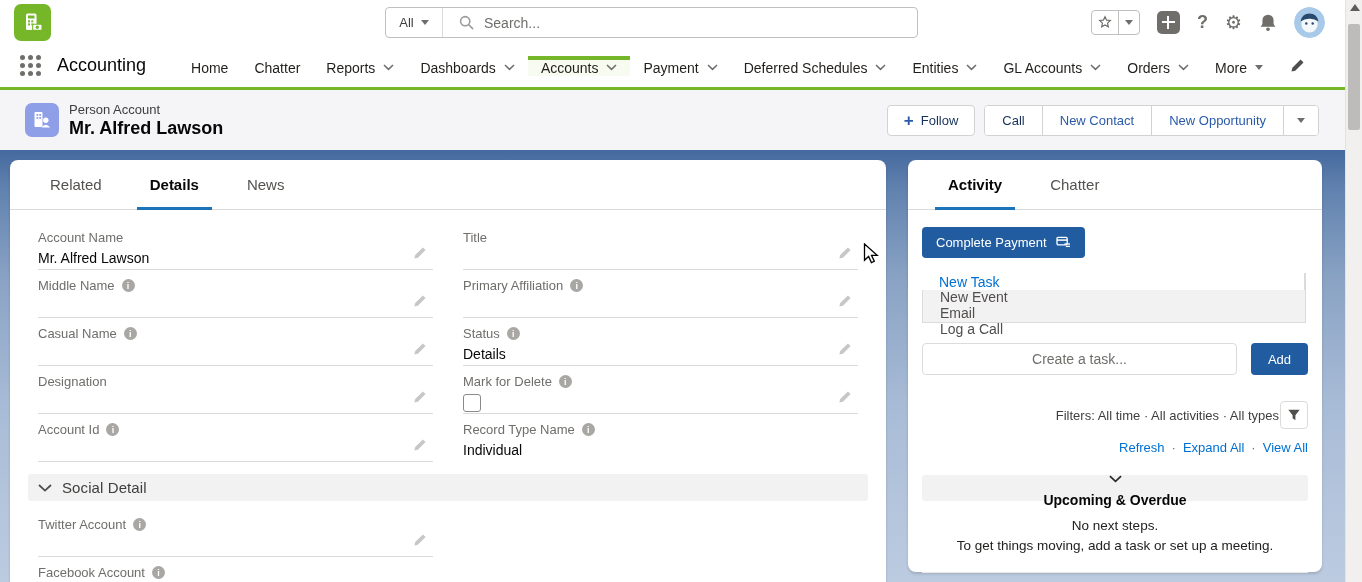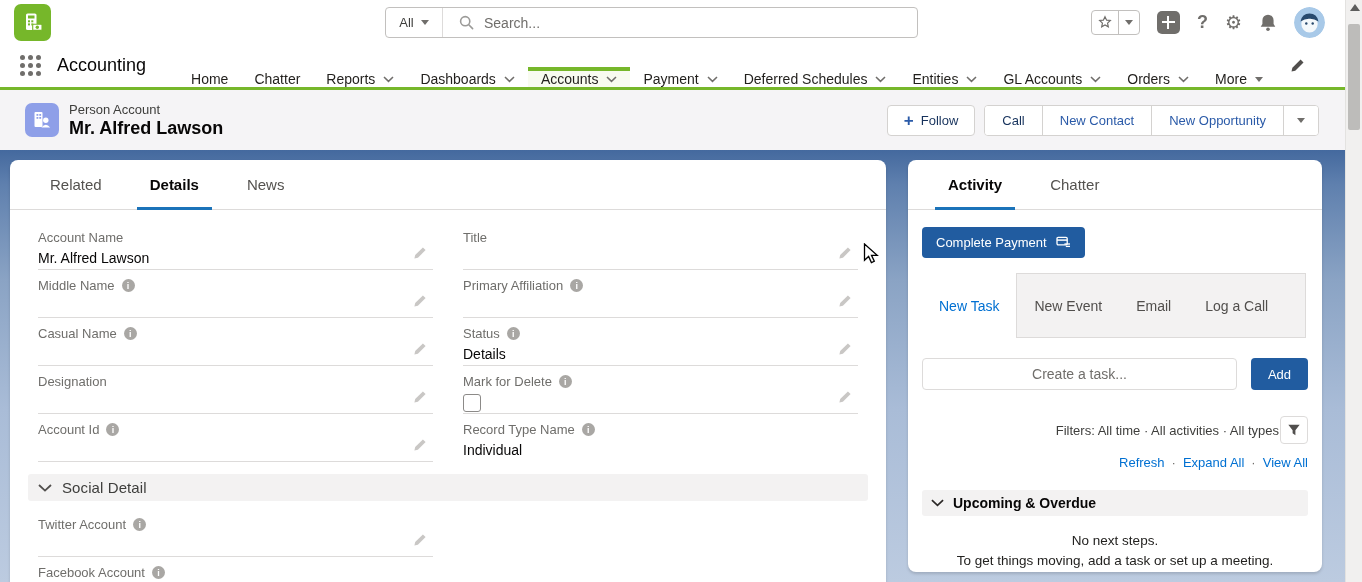--- a/index.html
+++ b/index.html
@@ -26,21 +26,21 @@
   .fav-combo .seg + .seg { border-left:1px solid #c2c0be; }
   .plus-btn { width:23px; height:23px; background:#706e6b; border-radius:5px; position:relative; cursor:pointer; }
   .plus-btn::before, .plus-btn::after { content:""; position:absolute; background:#fff; }
   .plus-btn::before { left:5px; right:5px; top:10.5px; height:2px; }
   .plus-btn::after { top:5px; bottom:5px; left:10.5px; width:2px; }
   .help-q { font-size:18px; font-weight:bold; color:#706e6b; cursor:pointer; }
   .gear { font-size:19px; color:#706e6b; cursor:pointer; line-height:1; }
   .avatar { width:31px; height:31px; border-radius:50%; overflow:hidden; cursor:pointer; }
 
   
-  .nav-bar { position:absolute; top:44px; left:0; width:1345px; height:46px; background:#fff; border-bottom:3px solid #76b72a; display:flex; align-items:flex-end; }
+  .nav-bar { position:absolute; top:44px; left:0; width:1345px; height:46px; background:#fff; border-bottom:3px solid #76b72a; display:flex; align-items:center; }
   .waffle { align-self:center; margin-left:20px; display:grid; grid-template-columns:repeat(3,5px); grid-template-rows:repeat(3,5px); gap:3px; cursor:pointer; }
   .waffle i { width:5px; height:5px; border-radius:50%; background:#706e6b; }
   .app-name { align-self:center; margin-left:16px; font-size:18px; color:#080707; white-space:nowrap; }
   .nav-tabs { display:flex; margin-left:32px; align-items:stretch; }
   .nav-tab { display:flex; align-items:center; gap:8px; padding:0 13px; font-size:14px; color:#211f1c; cursor:pointer; white-space:nowrap; border-top:4px solid transparent; }
   .nav-tab.active { border-top-color:#76b72a; background:#f8fbf0; }
   .nav-pencil { align-self:center; margin-left:14px; display:flex; cursor:pointer; }
 
   
   .record-header { position:absolute; top:90px; left:0; width:1345px; height:60px; background:#f5f4f6; display:flex; align-items:center; }
@@ -81,33 +81,33 @@
   .info-icon { width:13px; height:13px; border-radius:50%; background:#a9a7a4; position:relative; flex:0 0 13px; }
   .info-icon::after { content:"i"; position:absolute; top:50%; left:50%; transform:translate(-50%,-52%); color:#fff; font-size:9px; font-weight:bold; }
   .pencil { position:absolute; right:6px; bottom:9px; display:flex; cursor:pointer; }
   .checkbox { width:18px; height:18px; border:1px solid #8c8a88; border-radius:3px; background:#fff; margin-top:5px; cursor:pointer; }
 
   .section-header { margin:12px 18px 0 18px; background:#f3f2f2; border-radius:3px; height:27px; display:flex; align-items:center; gap:10px; padding:0 10px; font-size:15px; color:#3e3e3c; cursor:pointer; }
   .section-header .txt { letter-spacing:.1px; }
 
   
   .cp-btn { margin:17px 14px 0 14px; height:31px; background:#215ca0; color:#fff; border:none; border-radius:4px; font-size:13px; font-family:inherit; display:inline-flex; align-items:center; gap:9px; padding:0 14px; cursor:pointer; }
-  .action-tabs { margin:15px 16px 0 14px; display:flex; background:#f3f2f2; border:1px solid #dddbda; height:65px; }
+  .action-tabs { margin:15px 16px 0 14px; display:flex; background:#f3f2f2; border:1px solid #dddbda; height:50px;flex-direction:column; }
   .atab { display:flex; align-items:center; padding:0 17px; font-size:14px; color:#514f4d; cursor:pointer; }
   .atab.active { background:#fff; color:#0070d2; border-right:1px solid #dddbda; margin:-1px 0 -1px -1px; padding-top:1px; }
   .task-row { margin:20px 14px 0 14px; display:flex; gap:14px; }
   .task-input { flex:1; height:32px; border:1px solid #dddbda; border-radius:4px; text-align:center; font-size:14px; font-family:inherit; color:#080707; }
   .task-input::placeholder { color:#706e6b; }
   .add-btn { width:57px; height:32px; background:#215ca0; color:#fff; border:none; border-radius:4px; font-size:13px; font-family:inherit; cursor:pointer; }
   .filters-row { margin:26px 14px 0 14px; display:flex; justify-content:flex-end; align-items:center; gap:1px; font-size:13px; color:#3e3e3c; }
   .funnel-btn { width:28px; height:28px; border:1px solid #dddbda; border-radius:4px; background:#fff; display:flex; align-items:center; justify-content:center; cursor:pointer; }
   .links-row { margin:11px 14px 0 14px; display:flex; justify-content:flex-end; font-size:13px; }
   .links-row a { color:#0070d2; text-decoration:none; cursor:pointer; }
   .links-row a + a::before { content:"·"; color:#706e6b; margin:0 7px; }
-  .timeline-header { margin:20px 14px 0 14px; background:#f3f2f2; border-radius:3px; height:26px; display:flex; align-items:center; gap:9px; padding:0 9px; font-size:14px; font-weight:bold; color:#080707; cursor:pointer; }
+  .timeline-header { margin:20px 14px 0 14px; background:#f3f2f2; border-radius:3px; height:26px; display:flex; align-items:center; gap:9px; padding:0 9px; font-size:14px; font-weight:bold; color:#080707; cursor:pointer;flex-direction:column; }
   .empty-state { margin-top:15px; text-align:center; font-size:13.5px; color:#232220; line-height:1.45; }
   .bottom-divider { margin:17px 14px 0 14px; border-top:1px solid #e8e7e5; }
 
   .chev { display:flex; }
   
   .cursor { position:absolute; left:863px; top:243px; z-index:60; pointer-events:none; }
 </style>
 </head>
 <body>
 

